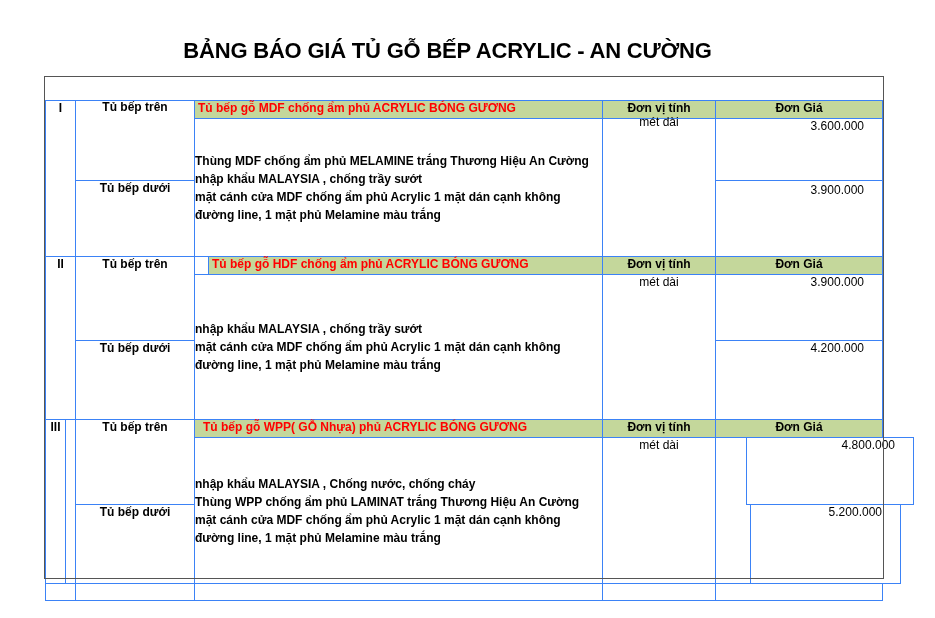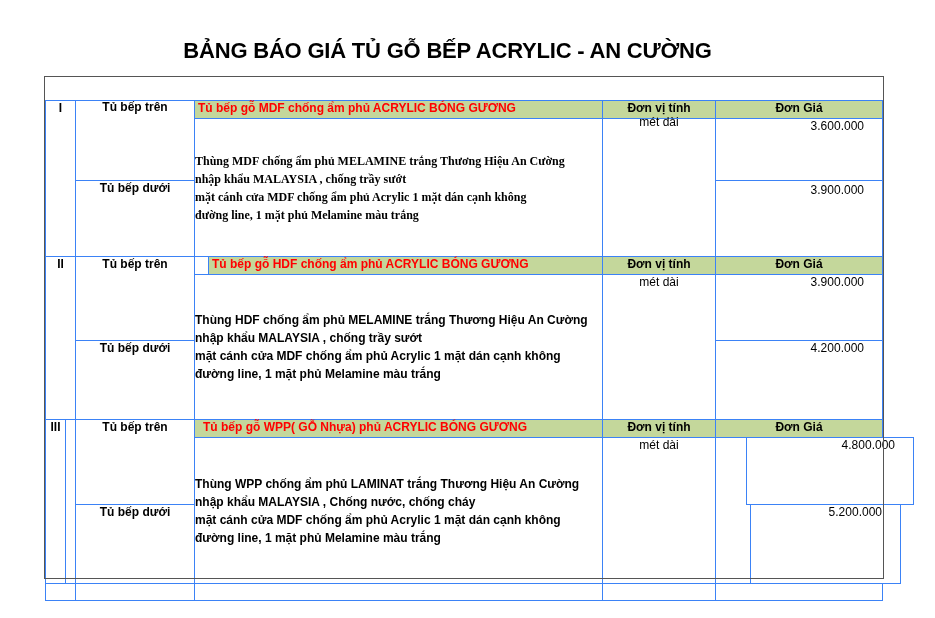--- a/index.html
+++ b/index.html
@@ -31,21 +31,21 @@
     </div>
   <div class="cell hdr title-cell" style="left:194px;top:77px;width:409px;height:19px;">
       <span>Tủ bếp gỗ MDF chống ẩm phủ ACRYLIC BÓNG GƯƠNG</span>
     </div>
   <div class="cell hdr" style="left:602px;top:77px;width:114px;height:19px;">
       <span>Đơn vị tính</span>
     </div>
   <div class="cell hdr" style="left:715px;top:77px;width:168px;height:19px;">
       <span>Đơn Giá</span>
     </div>
-  <div class="cell desc" style="left:194px;top:95px;width:409px;height:139px;font-family:Liberation Serif, serif;">
+  <div class="cell desc" style="left:194px;top:95px;width:409px;height:139px;">
     <span>Thùng MDF chống ẩm phủ MELAMINE trắng  Thương Hiệu An Cường</span>
     <span>nhập khẩu MALAYSIA , chống trầy sướt</span>
     <span>mặt cánh cửa MDF chống ẩm phủ Acrylic 1 mặt dán cạnh không</span>
     <span>đường line, 1 mặt phủ Melamine màu trắng</span>
   </div>
   <div class="cell" style="left:602px;top:95px;width:114px;height:139px;">
       <span style="margin-top:-4px;">mét dài</span>
     </div>
   <div class="cell price" style="left:715px;top:95px;width:168px;height:63px;">
       <span>3.600.000</span>
@@ -68,21 +68,20 @@
   <div class="cell hdr title-cell" style="left:208px;top:233px;width:409px;height:19px;">
       <span>Tủ bếp gỗ HDF chống ẩm phủ ACRYLIC BÓNG GƯƠNG</span>
     </div>
   <div class="cell hdr" style="left:602px;top:233px;width:114px;height:19px;">
       <span>Đơn vị tính</span>
     </div>
   <div class="cell hdr" style="left:715px;top:233px;width:168px;height:19px;">
       <span>Đơn Giá</span>
     </div>
   <div class="cell desc" style="left:194px;top:251px;width:409px;height:146px;">
-    <span>Thùng HDF chống ẩm phủ MELAMINE trắng  Thương Hiệu An Cường</span>
     <span>nhập khẩu MALAYSIA , chống trầy sướt</span>
     <span>mặt cánh cửa MDF chống ẩm phủ Acrylic 1 mặt dán cạnh không</span>
     <span>đường line, 1 mặt phủ Melamine màu trắng</span>
   </div>
   <div class="cell" style="left:602px;top:251px;width:114px;height:146px;">
       <span>mét dài</span>
     </div>
   <div class="cell price" style="left:715px;top:251px;width:168px;height:67px;">
       <span>3.900.000</span>
     </div>
@@ -104,22 +103,22 @@
   <div class="cell hdr title-cell" style="left:194px;top:396px;width:409px;height:19px;padding-left:8px;">
       <span>Tủ bếp gỗ WPP( GỖ Nhựa) phủ ACRYLIC BÓNG GƯƠNG</span>
     </div>
   <div class="cell hdr" style="left:602px;top:396px;width:114px;height:19px;">
       <span>Đơn vị tính</span>
     </div>
   <div class="cell hdr" style="left:715px;top:396px;width:168px;height:19px;">
       <span>Đơn Giá</span>
     </div>
   <div class="cell desc" style="left:194px;top:414px;width:409px;height:147px;">
+    <span>nhập khẩu MALAYSIA , Chống nước, chống cháy</span>
     <span>Thùng WPP chống ẩm phủ LAMINAT trắng  Thương Hiệu An Cường</span>
-    <span>nhập khẩu MALAYSIA , Chống nước, chống cháy</span>
     <span>mặt cánh cửa MDF chống ẩm phủ Acrylic 1 mặt dán cạnh không</span>
     <span>đường line, 1 mặt phủ Melamine màu trắng</span>
   </div>
   <div class="cell" style="left:602px;top:414px;width:114px;height:147px;">
       <span>mét dài</span>
     </div>
   <div class="cell price" style="left:746px;top:414px;width:168px;height:68px;">
       <span>4.800.000</span>
     </div>
   <div class="cell price" style="left:750px;top:481px;width:151px;height:80px;">

